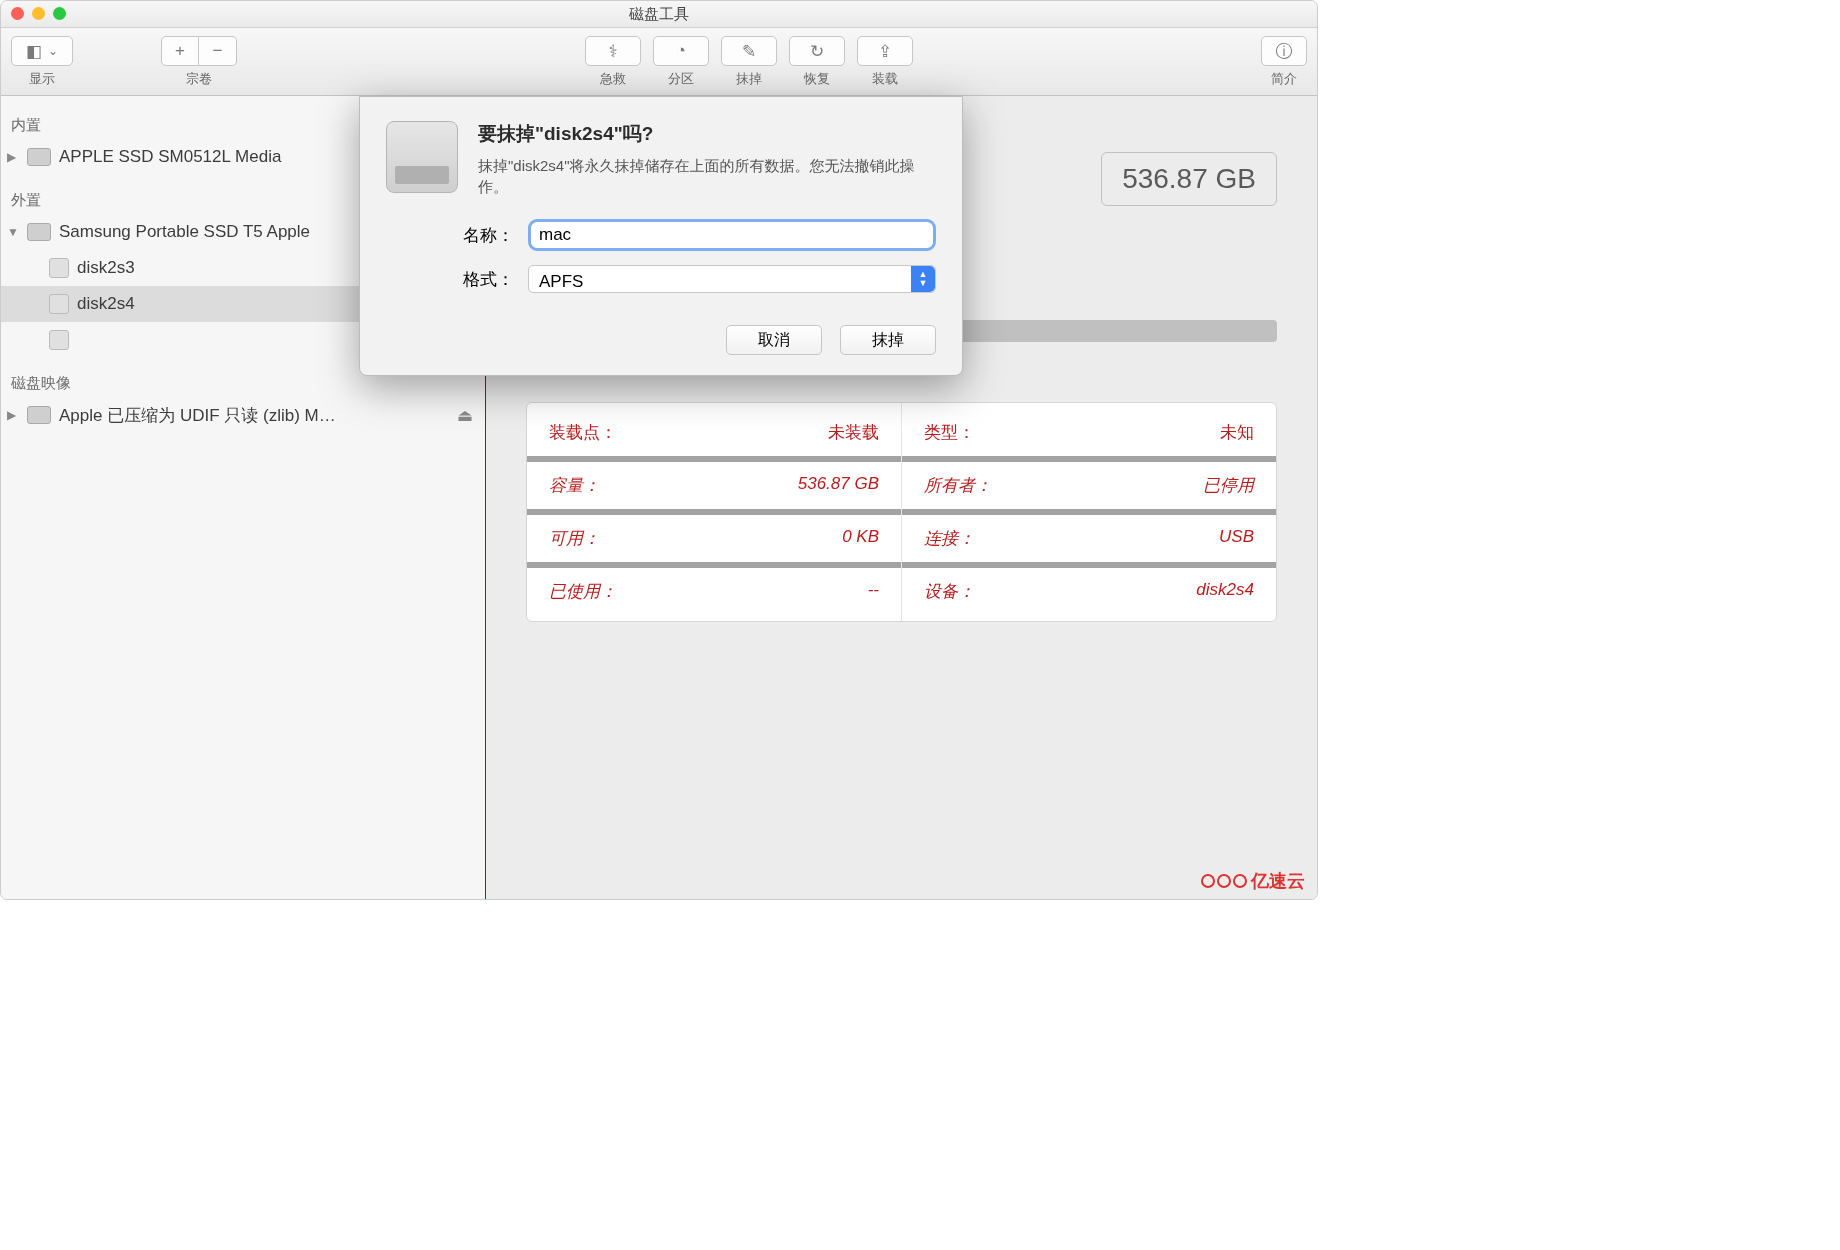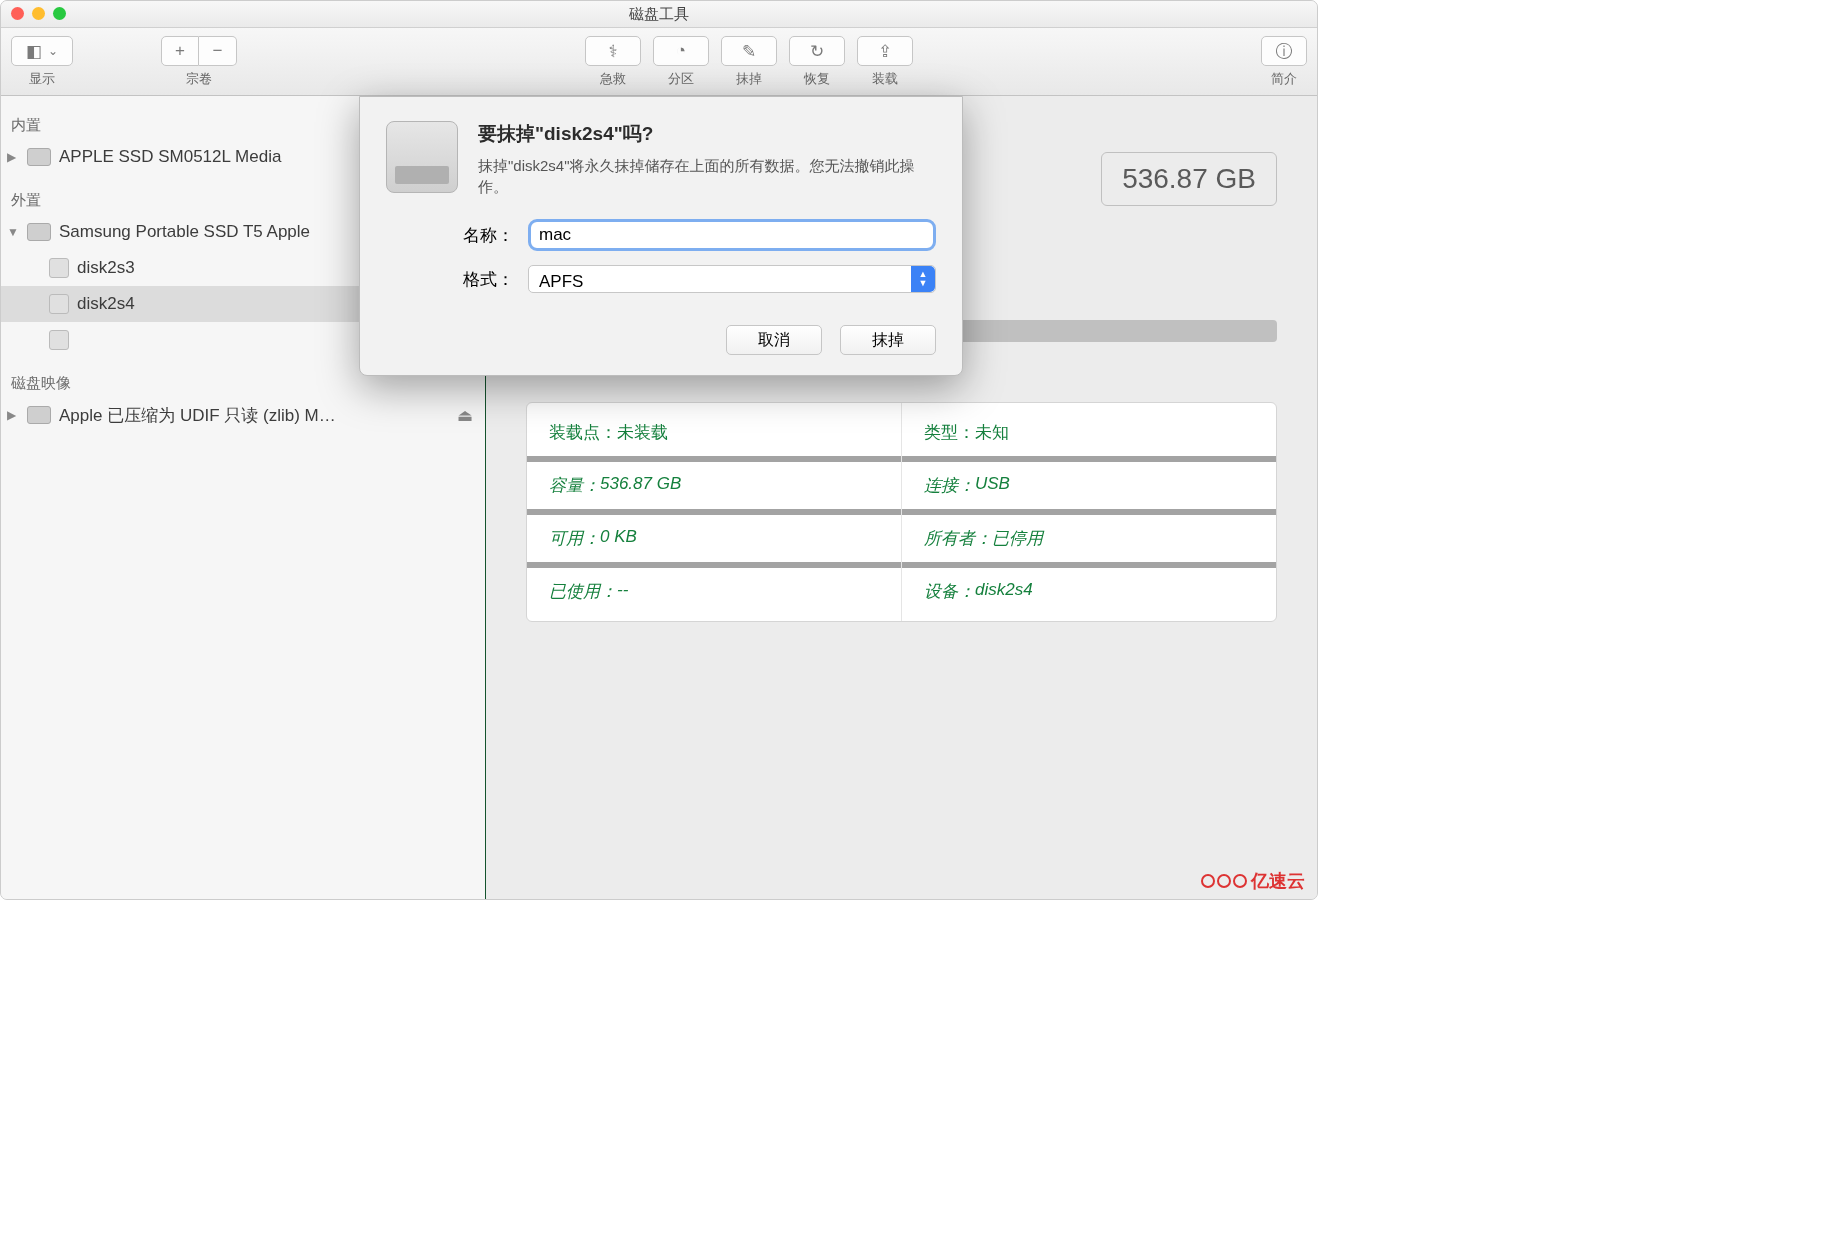--- a/index.html
+++ b/index.html
@@ -28,21 +28,21 @@
 .sbrow.sel{background:#dcdcdc;}
 .sbrow .eject{margin-left:auto; margin-right:12px; color:#888;}
 .disk-icon{width:24px; height:18px; background:#cfcfcf; border:1px solid #aaa; border-radius:3px; position:relative; flex-shrink:0;}
 .vol-icon{width:20px; height:20px; background:#e0e0e0; border:1px solid #bbb; border-radius:3px; flex-shrink:0;}
 .main { flex:1; background:#ececec; padding:24px 40px; position:relative; }
 .capbadge { position:absolute; right:40px; top:56px; border:1px solid #c0c0c0; border-radius:6px; padding:10px 20px; font-size:28px; color:#5a5a5a; background:#ececec;}
 .bar { height:22px; background:#c0c0c0; border-radius:4px; margin-top:200px; }
 .info { margin-top:60px; background:#fff; border:1px solid #d5d5d5; border-radius:6px; display:flex; }
 .info-col{flex:1; padding:6px 0;}
 .info-col:first-child{border-right:1px solid #e5e5e5;}
-.info-row{display:flex; justify-content:flex-start; padding:12px 22px; font-size:17px; color:#15803d;}
+.info-row{display:flex; justify-content:space-between; padding:12px 22px; font-size:17px; color:#b91c1c;}
 .info-row+.info-row{border-top:6px solid #a3a3a3;font-style:italic;}
 .dialog { position:absolute; left:358px; top:95px; width:604px; background:#f2f2f2; border:1px solid #bcbcbc; border-bottom-left-radius:8px;border-bottom-right-radius:8px; box-shadow:0 12px 40px rgba(0,0,0,.35); padding:24px 26px 20px; }
 .dlg-top{display:flex; gap:20px;}
 .dlg-icon{width:72px; height:72px; background:linear-gradient(#e6e6e6,#cfcfcf); border:1px solid #b5b5b5; border-radius:8px; flex-shrink:0; position:relative;}
 .dlg-icon::after{content:""; position:absolute; left:8px; right:8px; bottom:8px; height:18px; background:#b0b0b0; border-radius:2px;}
 .dlg-heading{font-size:19px; font-weight:600; color:#2c2c2c; margin-bottom:8px;}
 .dlg-desc{font-size:15px; color:#555; line-height:1.4;}
 .dlg-form{margin:22px 0 16px 56px;}
 .frow{display:flex; align-items:center; margin-bottom:14px;}
 .frow label{width:72px; text-align:right; margin-right:14px; font-size:17px;}
@@ -181,26 +181,26 @@
               <span>已使用：</span>
               <span>--</span>
             </div>
         </div>
         <div class="info-col">
           <div class="info-row">
               <span>类型：</span>
               <span>未知</span>
             </div>
           <div class="info-row">
+              <span>所有者：</span>
+              <span>已停用</span>
+            </div>
+          <div class="info-row">
               <span>连接：</span>
               <span>USB</span>
-            </div>
-          <div class="info-row">
-              <span>所有者：</span>
-              <span>已停用</span>
             </div>
           <div class="info-row">
               <span>设备：</span>
               <span>disk2s4</span>
             </div>
         </div>
       </div>
     </div>
   </div>
 

